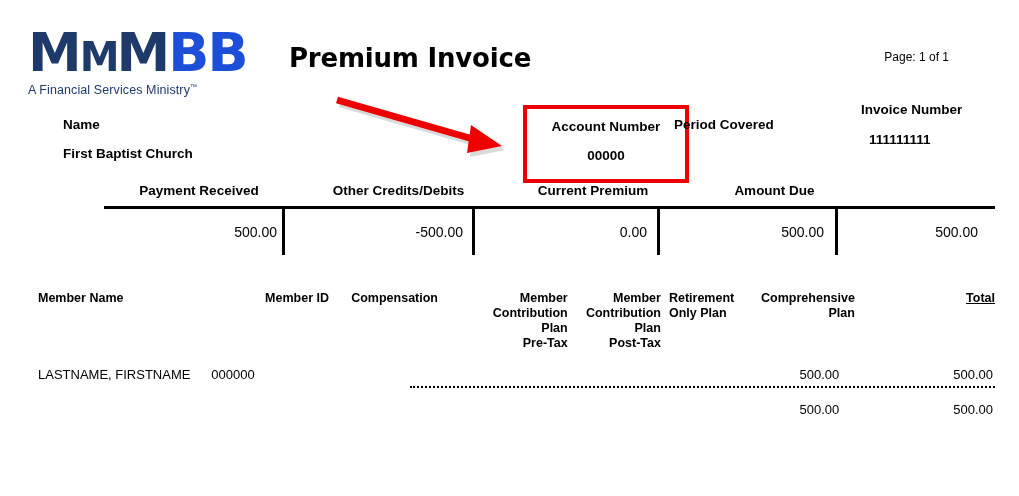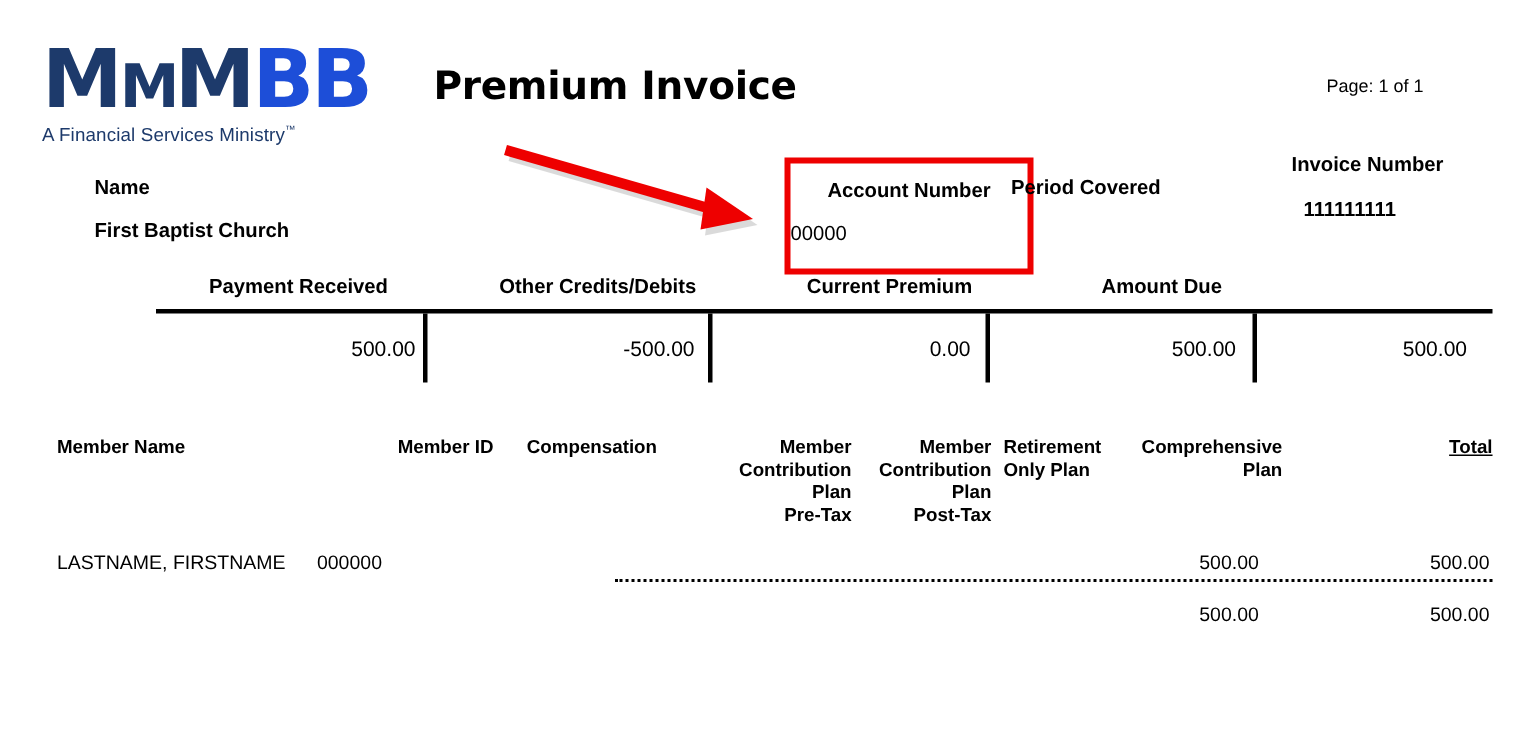--- a/index.html
+++ b/index.html
@@ -101,22 +101,23 @@
   #acct-label-txt {
     position: absolute;
     left: 0; right: 0; top: 10px;
     text-align: center;
     font-size: 13.5px;
     font-weight: bold;
   }
   #acct-value-txt {
     position: absolute;
     left: 0; right: 0; top: 39px;
-    font-size: 13.5px;
-    font-weight: normal;
+    text-align: center;
+    font-size: 13.5px;
+    font-weight: bold;
   }
 
   #period-label { left: 674px; top: 117px; }
   #period-value { left: 693px; top: 146px; }
 
   #invoice-label { left: 849px; top: 102px; margin-left: 12px; }
   #invoice-value { left: 869px; top: 132px; }
 
   
   #callout-arrow {

